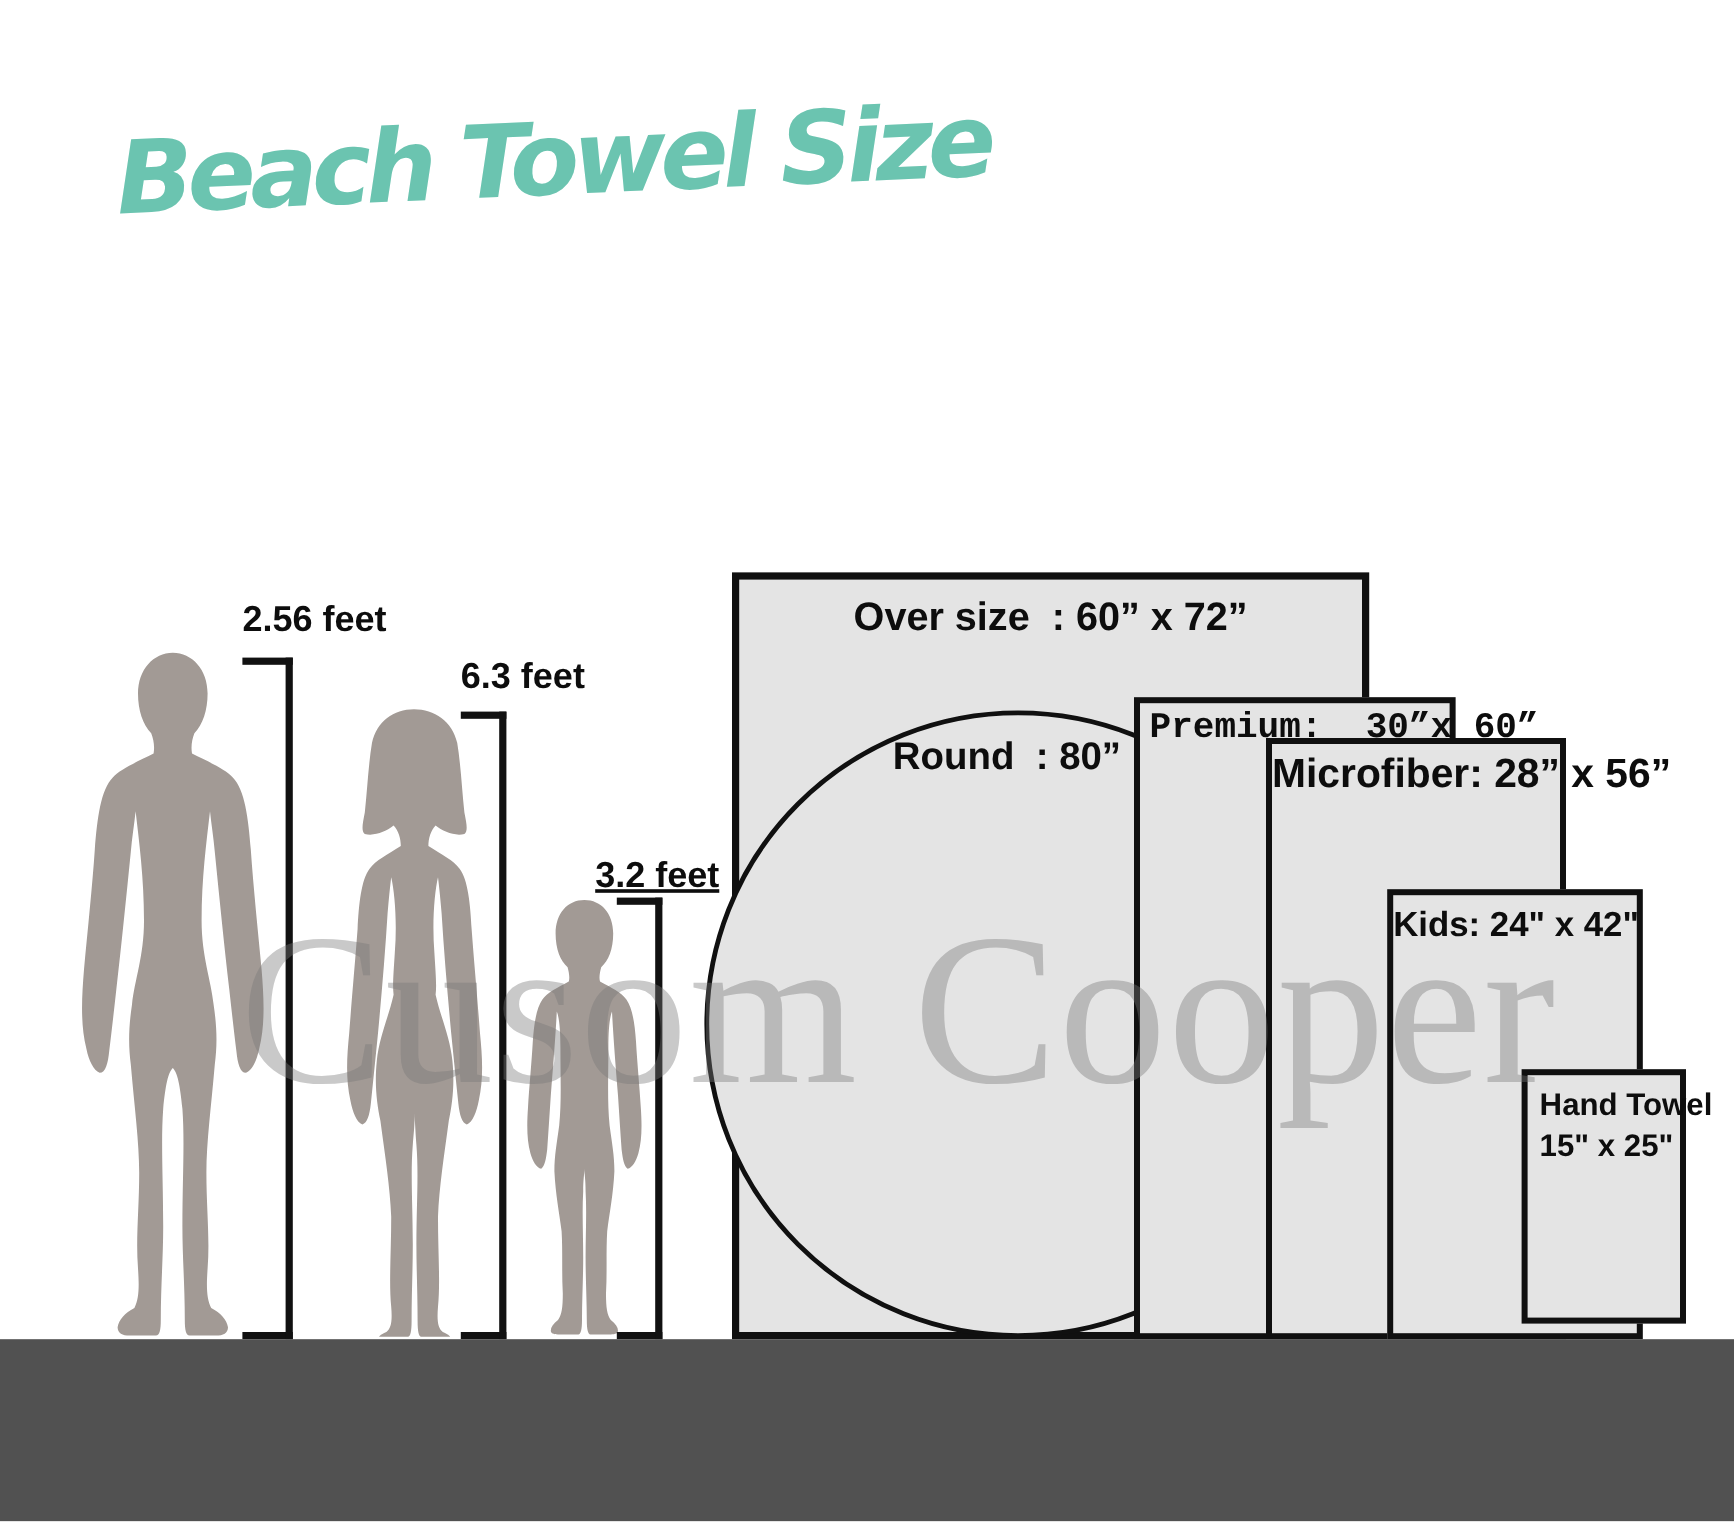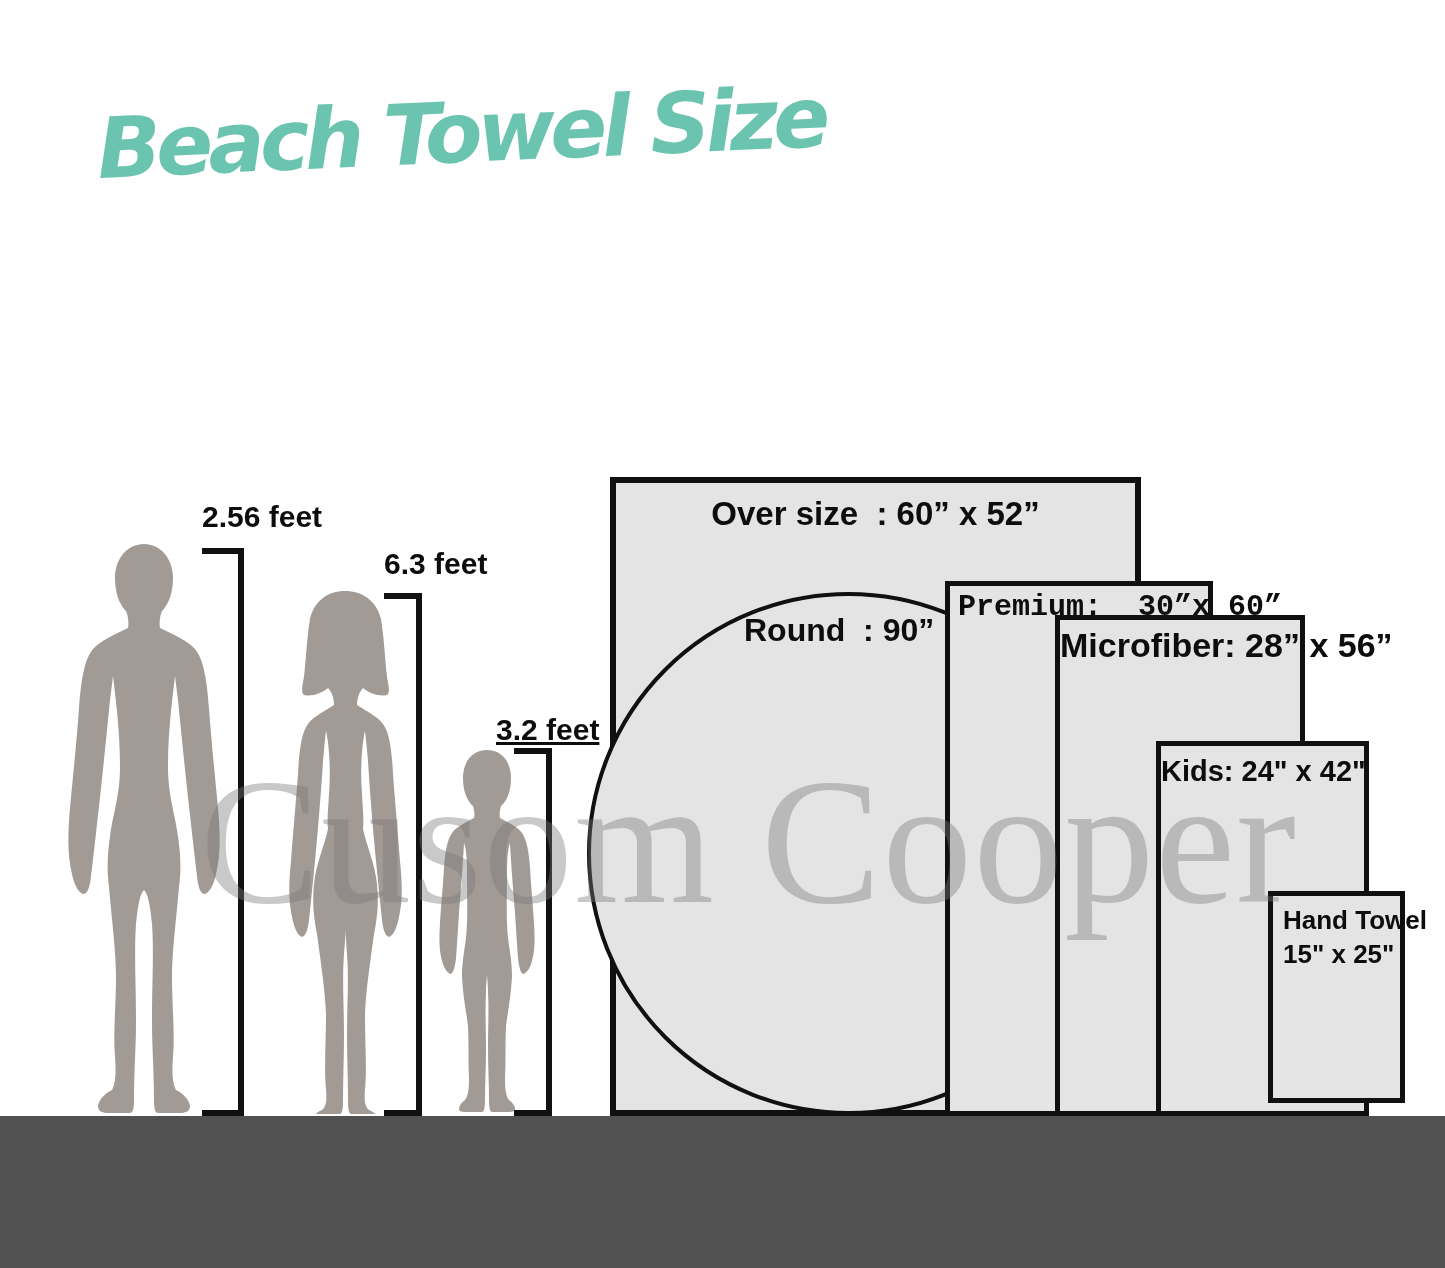--- a/index.html
+++ b/index.html
@@ -83,25 +83,25 @@
   <div class="hlabel" id="hl-man">2.56 feet</div>
   <div class="bracket" id="br-man"></div>
 
   <div class="hlabel" id="hl-woman">6.3 feet</div>
   <div class="bracket" id="br-woman"></div>
 
   <div class="hlabel" id="hl-child">3.2 feet</div>
   <div class="bracket" id="br-child"></div>
 
   <div class="towel" id="t-oversize">
-    <div class="tlabel">Over size  : 60” x 52”</div>
+    <div class="tlabel">Over size  : 60” x 72”</div>
   </div>
 
   <div id="t-round"></div>
-  <div id="round-label">Round  : 90”</div>
+  <div id="round-label">Round  : 80”</div>
 
   <div class="towel" id="t-premium">
     <div class="tlabel">Premium:  30”x 60”</div>
   </div>
 
   <div class="towel" id="t-microfiber">
     <div class="tlabel">Microfiber: 28” x 56”</div>
   </div>
 
   <div class="towel" id="t-kids">

